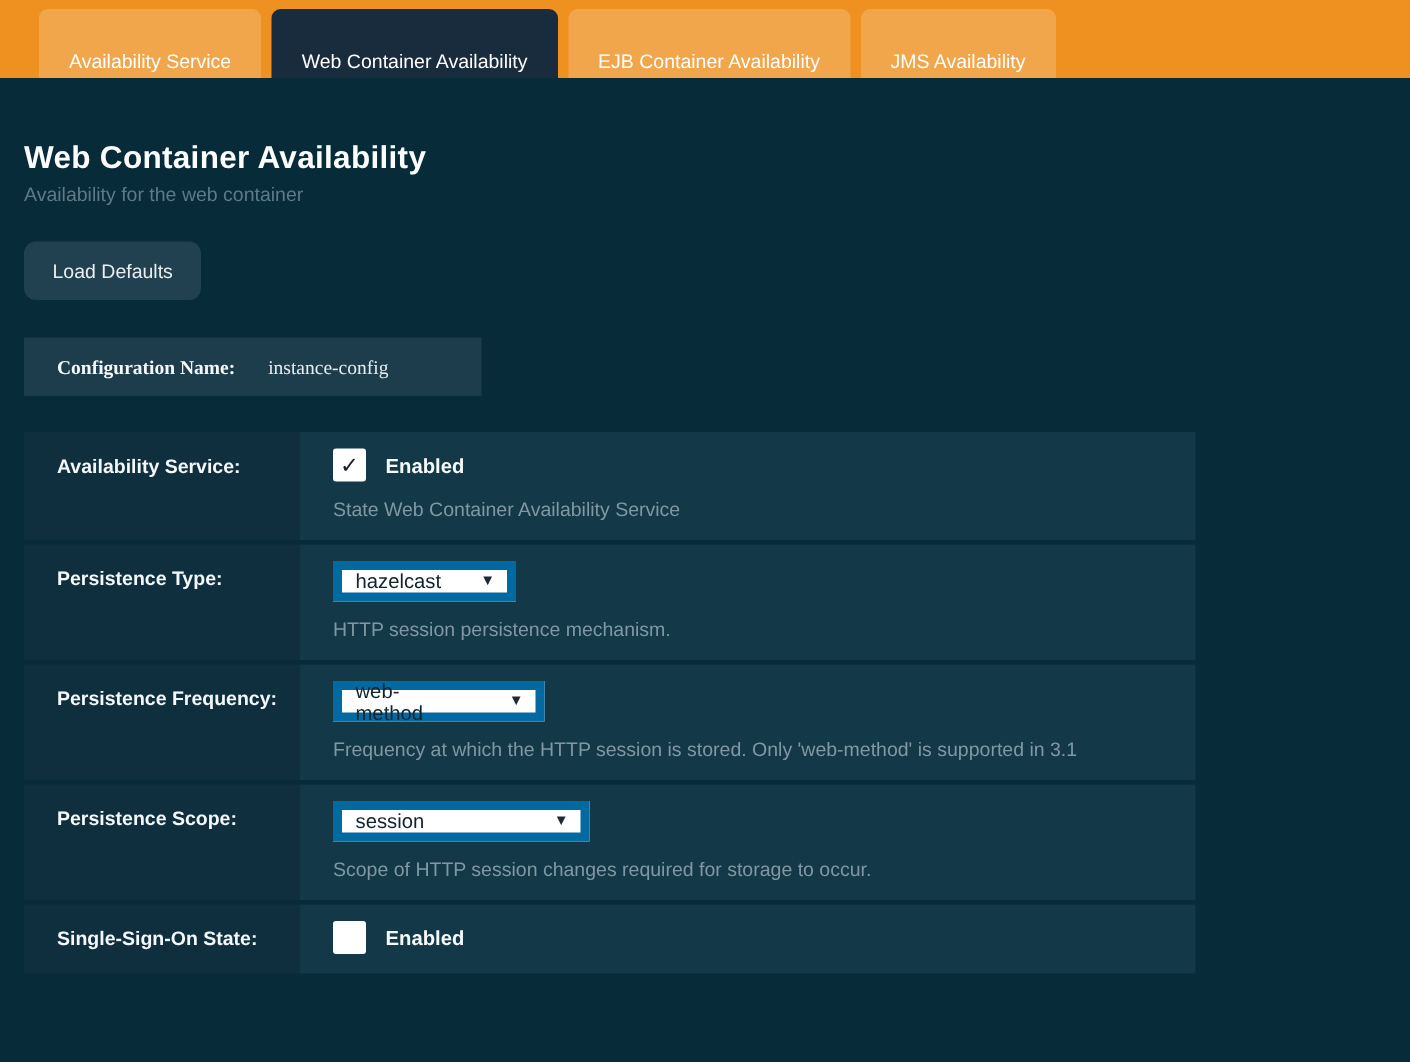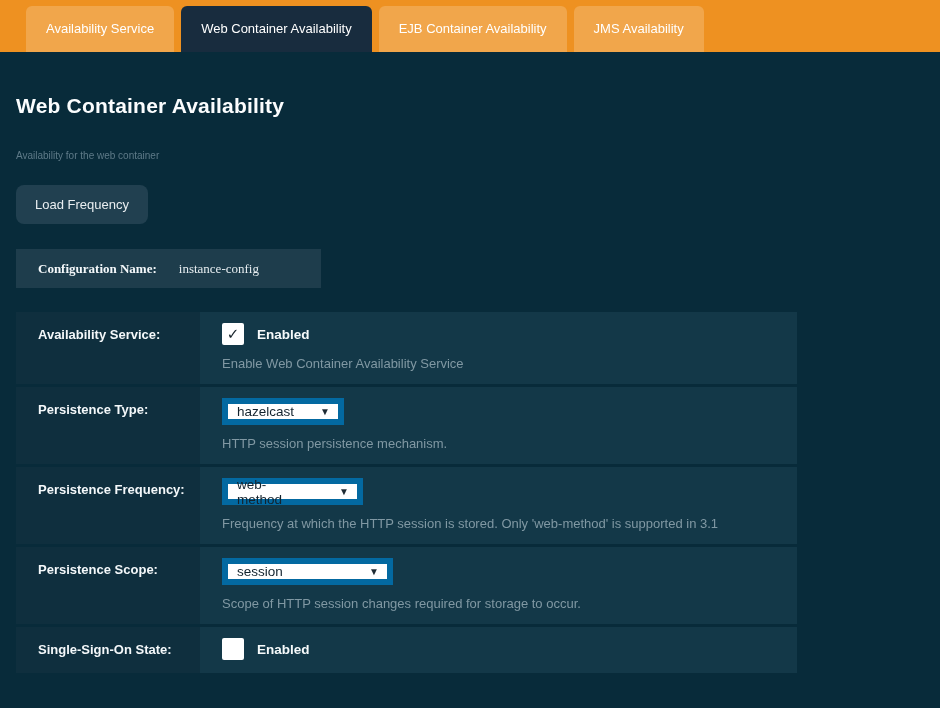--- a/index.html
+++ b/index.html
@@ -15,21 +15,21 @@
     height:52px;
     background:#ee9121;
     display:flex;
     align-items:flex-end;
     padding-left:26px;
     gap:7px;
   }
   .tab {
     height:46px;
     line-height:46px;
-    padding:0 20px;
+    padding:12px 20px;
     font-size:13px;
     color:#ffffff;
     background:#f1a64b;
     border-radius:6px 6px 0 0;
     cursor:pointer;
     white-space:nowrap;
   }
   .tab.active {
     background:#182c3e;
   }
@@ -39,22 +39,22 @@
     padding:0 16px;
   }
   .page-title {
     margin-top:42px;
     font-size:21px;
     font-weight:bold;
     color:#fbfdfe;
     letter-spacing:.2px;
   }
   .page-subtitle {
-    margin-top:32px;
-    font-size:10px;
+    margin-top:4px;
+    font-size:13px;
     color:#5e7a88;
   }
   .btn {
     display:inline-block;
     margin-top:24px;
     height:39px;
     line-height:39px;
     padding:0 19px;
     background:#214050;
     border:none;
@@ -157,42 +157,42 @@
   <div class="tab">EJB Container Availability</div>
   <div class="tab">JMS Availability</div>
 </div>
 
 <div class="page">
 
   <h1 class="page-title">Web Container Availability</h1>
 
   <div class="page-subtitle">Availability for the web container</div>
 
-  <button class="btn">Load Frequency</button>
+  <button class="btn">Load Defaults</button>
 
   <div>
     <div class="config-row">
       <span class="lbl">Configuration Name:</span>
       <span class="val">instance-config</span>
     </div>
   </div>
 
   
   <div class="form">
 
     <div class="frow">
       <div class="fcell-label">Availability Service:</div>
       <div class="fcell-content">
         <div class="check-line">
           <div class="checkbox">
             <span class="check">✓</span>
           </div>
           <span class="check-text">Enabled</span>
         </div>
-        <div class="help">Enable Web Container Availability Service</div>
+        <div class="help">State Web Container Availability Service</div>
       </div>
     </div>
 
     <div class="frow">
       <div class="fcell-label">Persistence Type:</div>
       <div class="fcell-content">
         <div class="select w-type">
           <span>hazelcast</span>
           <span class="arrow">▼</span>
         </div>

